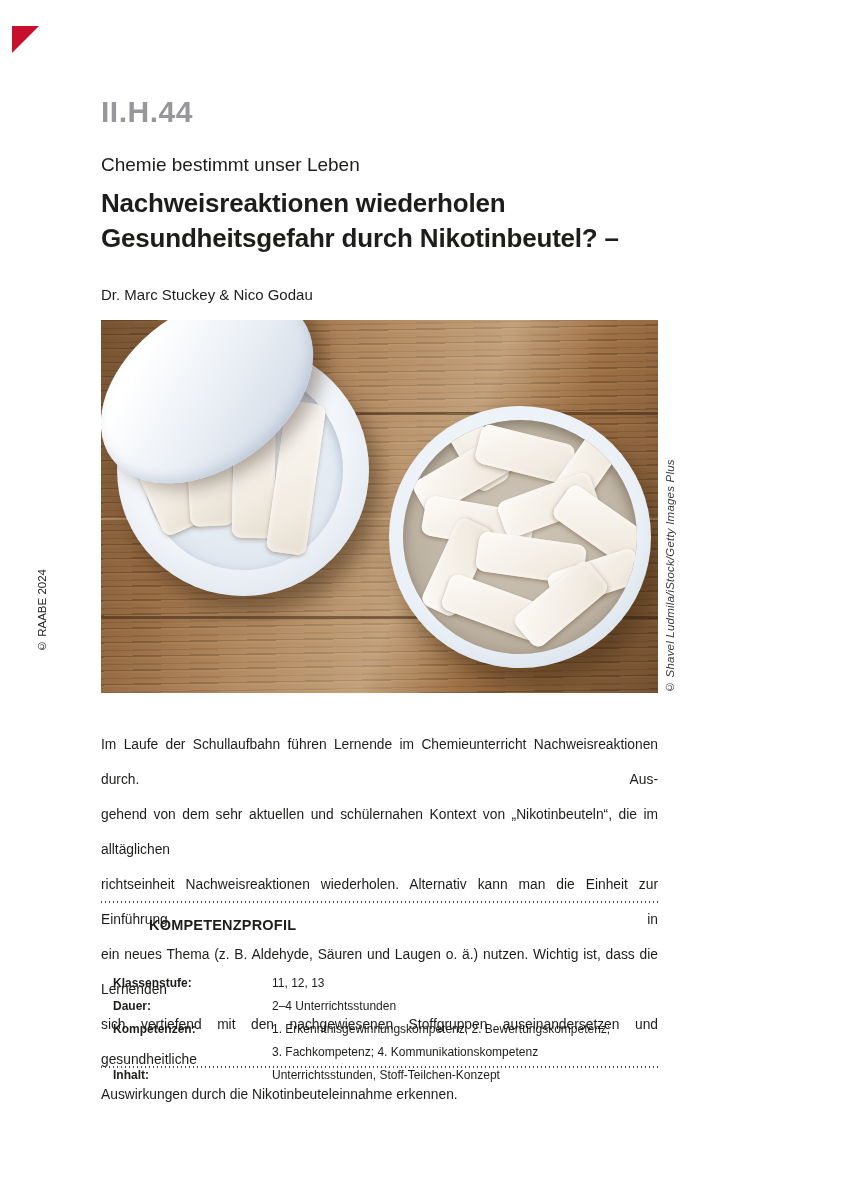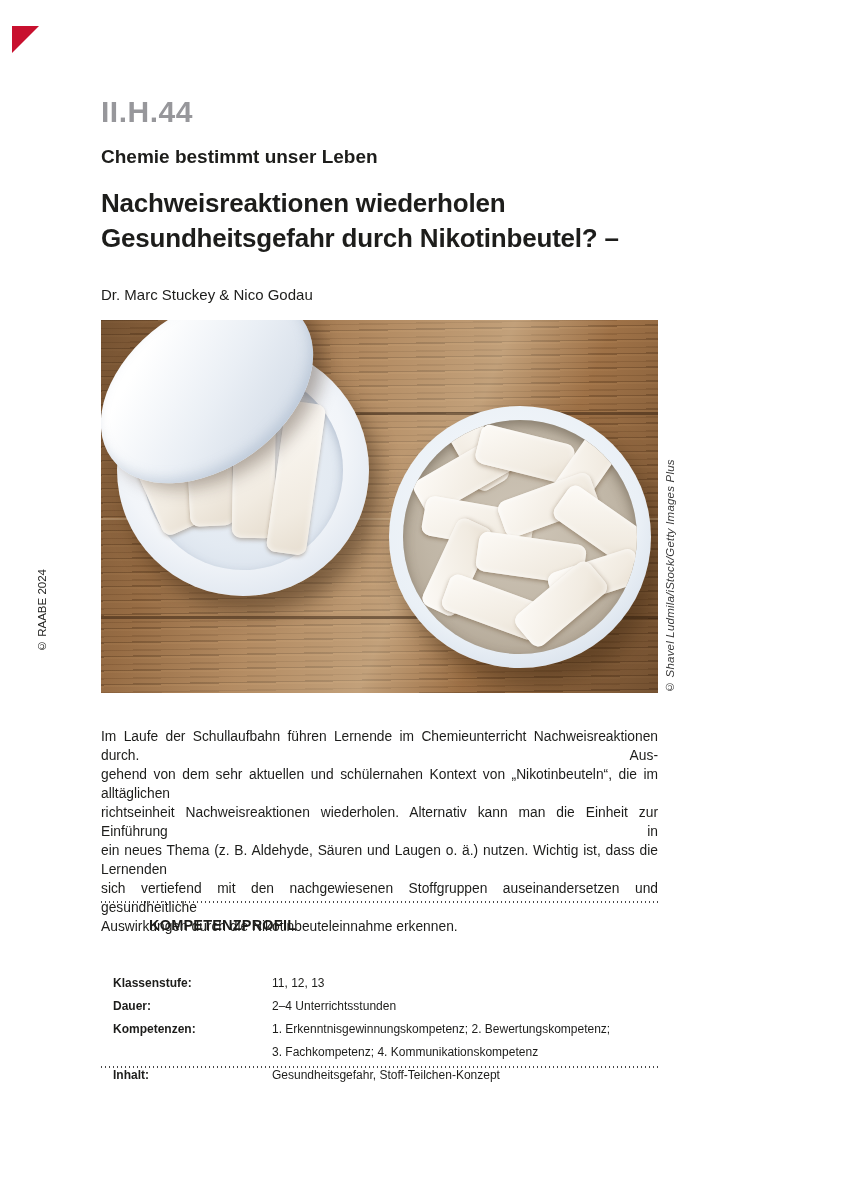--- a/index.html
+++ b/index.html
@@ -4,21 +4,21 @@
 <style>
   html,body{margin:0;padding:0;background:#fff;}
   .page{position:relative;width:848px;height:1200px;background:#ffffff;overflow:hidden;
         font-family:"Liberation Sans","DejaVu Sans",sans-serif;color:#1d1d1b;}
 
   .corner-accent{position:absolute;left:12px;top:26px;width:27px;height:27px;
         background:#c8102e;clip-path:polygon(0 0,100% 0,0 100%);}
 
   .unit-code{position:absolute;left:101px;top:95px;font-size:30px;font-weight:bold;
         color:#97979b;letter-spacing:.5px;}
-  .series-title{position:absolute;left:101px;top:146px;font-size:19px;font-weight:bold;}
+  .series-title{position:absolute;left:101px;top:154px;font-size:19px;font-weight:normal;}
   .page-title{position:absolute;left:101px;top:186px;font-size:26px;font-weight:bold;
         line-height:35px;letter-spacing:-.2px;}
   .authors{position:absolute;left:101px;top:286px;font-size:15px;}
 
   
   .photo{position:absolute;left:101px;top:320px;width:557px;height:373px;overflow:hidden;
         background-color:#a3764b;
         background-image:
           linear-gradient(113deg, rgba(43,24,8,.38) 0%, rgba(43,24,8,.10) 22%,
             rgba(255,238,205,.18) 40%, rgba(255,243,214,.34) 58%,
@@ -57,21 +57,21 @@
         box-shadow:0 2px 4px rgba(90,60,30,.35), inset 0 0 6px rgba(255,255,255,.8);}
 
   
   .v-text{writing-mode:vertical-rl;transform:rotate(180deg);}
   .photo-credit{position:absolute;left:664px;top:320px;height:373px;font-size:11.5px;
         font-style:italic;color:#3a3a3a;letter-spacing:.2px;}
   .raabe{position:absolute;left:36px;top:552px;height:100px;font-size:11.5px;color:#1d1d1b;}
 
   
   .intro{position:absolute;left:101px;top:727px;width:557px;font-size:13.8px;
-        line-height:19px;color:#1d1d1b;}
+        line-height:35px;color:#1d1d1b;}
   .intro .jline{text-align:justify;text-align-last:justify;white-space:normal;}
   .intro .jline.last{text-align-last:left;}
 
   
   .dotline{position:absolute;left:101px;width:557px;height:2px;
         background-image:repeating-linear-gradient(90deg,#474747 0 1.5px,transparent 1.5px 4px);}
   .dot-top{top:901px}.dot-bottom{top:1066px}
   .kp-heading{position:absolute;left:113px;top:917px;font-size:14.5px;font-weight:bold;
         letter-spacing:.2px;margin-left:36px;}
   .kp-table{position:absolute;left:113px;top:972px;width:545px;font-size:12px;line-height:23px;}
@@ -155,19 +155,19 @@
     </div>
     <div class="kp-row">
       <span class="kp-label">Kompetenzen:</span>
       <span class="kp-value">
         <span style="display:block">1. Erkenntnisgewinnungskompetenz; 2. Bewertungskompetenz;</span>
         <span style="display:block">3. Fachkompetenz; 4. Kommunikationskompetenz</span>
       </span>
     </div>
     <div class="kp-row">
       <span class="kp-label">Inhalt:</span>
-      <span class="kp-value">Gesundheitsgefahr, Stoff-Teilchen-Konzept</span>
+      <span class="kp-value">Unterrichtsstunden, Stoff-Teilchen-Konzept</span>
     </div>
   </div>
 
   <div class="dotline dot-bottom"></div>
 
 </div>
 
 </body></html>

